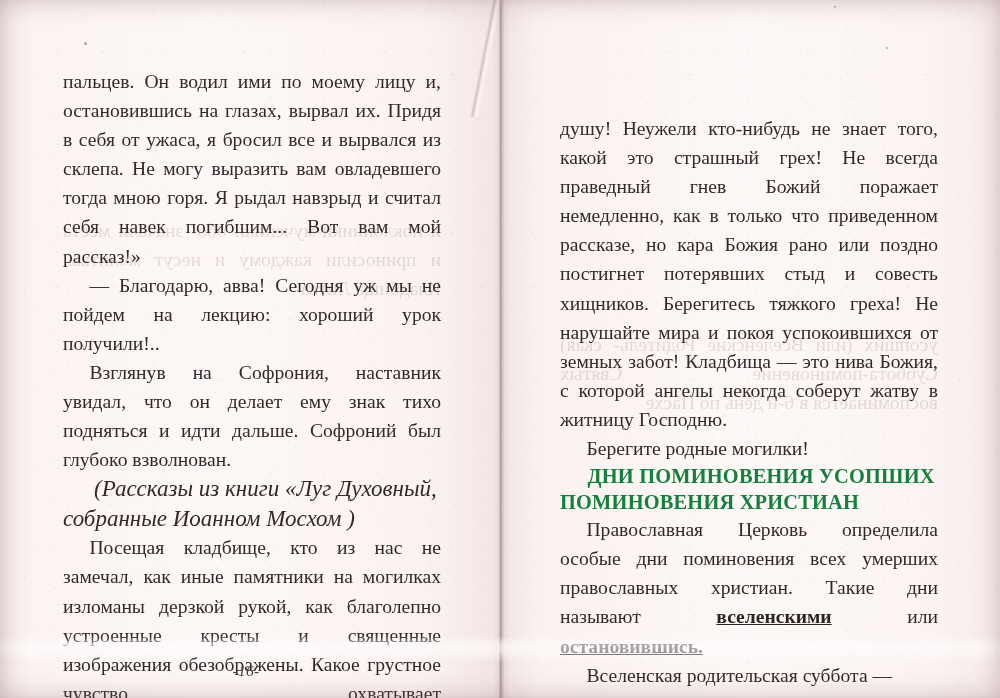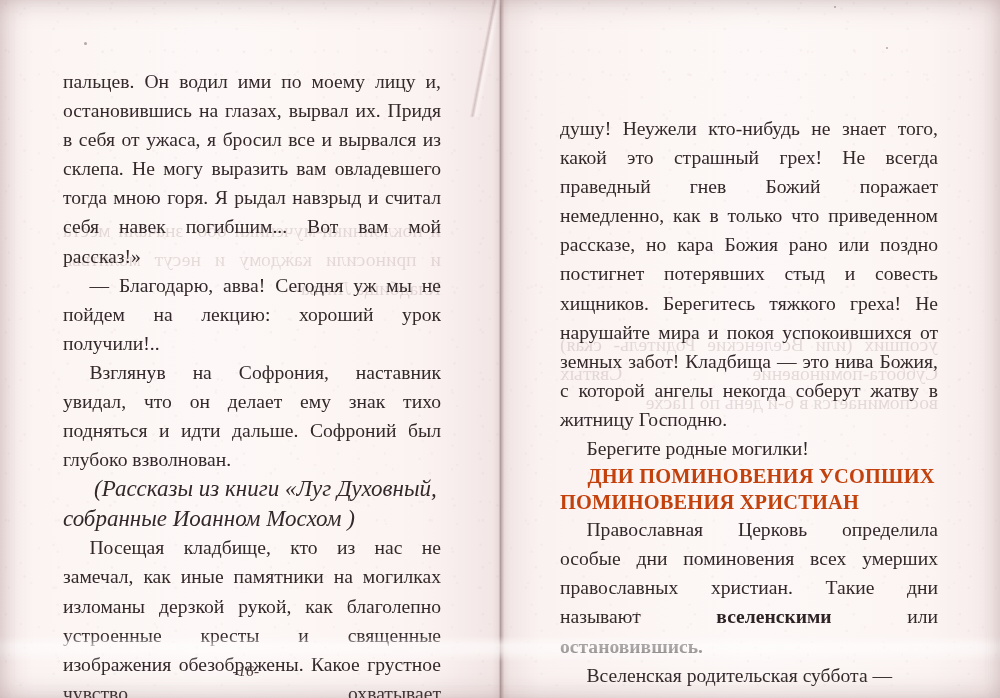--- a/index.html
+++ b/index.html
@@ -177,26 +177,26 @@
   }
 
   .section-heading {
     margin: 26px 0 22px 0;
     text-align: center;
     text-indent: 0;
     font-weight: bold;
     font-size: 20.4px;
     line-height: 26px;
     letter-spacing: .2px;
-    color: #c2410c;
+    color: #15803d;
   }
 
   .gap-before { margin-top: 29px; }
 
-  b, strong { font-weight: bold; color: #2c2324; }
+  b, strong { font-weight: bold; color: #2c2324; text-decoration: underline; }
 
   
   .folio {
     position: absolute;
     top: 650px;
     font-style: italic;
     font-size: 15.5px;
     letter-spacing: .3px;
     color: #4a3b3b;
     text-align: center;

